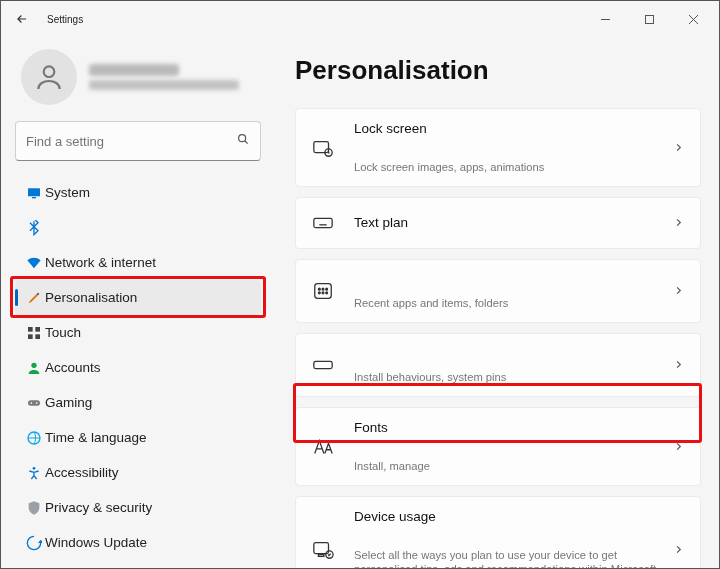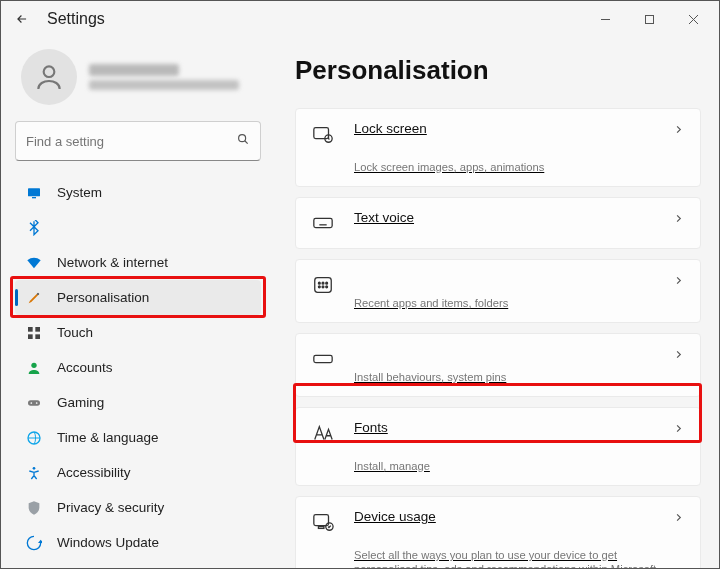--- a/index.html
+++ b/index.html
@@ -1,52 +1,52 @@
 <!DOCTYPE html>
 <html><head>
 <meta charset="utf-8">
 <style>
   * { box-sizing: border-box; margin: 0; padding: 0; font-family: "Segoe UI", -apple-system, sans-serif; }
   body { width: 720px; height: 569px; background: #f5f5f5; border: 1px solid #555; position: relative; overflow: hidden; }
 
   .titlebar { height: 36px; display: flex; align-items: center; padding: 0 4px 0 10px; }
   .back-arrow { width: 22px; height: 22px; display:flex; align-items:center; justify-content:center; color:#333; cursor:pointer; }
-  .titlebar-title { font-size: 16px; color:#222; margin-left: 14px; font-weight:400; }
+  .titlebar-title { font-size: 10px; color:#222; margin-left: 14px; font-weight:400; }
   .sys-controls { margin-left:auto; display:flex; }
   .sys-btn { width:44px; height:30px; display:flex; align-items:center; justify-content:center; color:#555; }
 
   .content { display:flex; height: calc(100% - 36px); }
 
   .sidebar { width: 270px; padding: 8px 10px 10px 14px; overflow:hidden; }
   .profile { display:flex; align-items:center; gap:12px; padding: 4px 4px 16px 6px; }
   .avatar { width:56px; height:56px; border-radius:50%; background:#e2e2e2; display:flex; align-items:center; justify-content:center; flex-shrink:0; }
   .avatar svg { stroke:#777; fill:none; }
   .profile-text { display:flex; flex-direction:column; gap:4px; }
   .blur-line { background:#b9b9b9; border-radius:3px; filter: blur(2px); }
   .blur-name { width:90px; height:12px; }
   .blur-email { width:150px; height:10px; background:#c2c2c2; }
 
   .search-box { display:flex; align-items:center; background:#fcfcfc; border:1px solid #cfcfcf; border-bottom:1.5px solid #888; border-radius:4px; height:40px; padding:0 10px; margin-bottom:14px; }
   .search-box input { flex:1; border:none; outline:none; background:transparent; font-size:13px; color:#555; }
   .search-box .mag { color:#555; }
 
   .nav { display:flex; flex-direction:column; gap:0; }
-  .nav-item { display:flex; align-items:center; gap:14px; height:35px; padding:0 8px 0 10px; font-size:13.5px; color:#222; border-radius:4px; cursor:pointer; position:relative; }
+  .nav-item { display:flex; align-items:center; gap:2px; height:35px; padding:0 8px 0 10px; font-size:13.5px; color:#222; border-radius:4px; cursor:pointer; position:relative; }
   .nav-item.selected { background:#eaeaea; }
   .nav-item.selected::before { content:""; position:absolute; left:0; top:9px; bottom:9px; width:3px; background:#0067c0; border-radius:3px; }
   .nav-icon { width:18px; height:18px; display:flex; align-items:center; justify-content:center; flex-shrink:0; }
   .nav-icon svg { width:16px; height:16px; }
 
   .highlight-nav { position:absolute; border:3px solid #e81010; border-radius:3px; left:9px; top:275px; width:256px; height:42px; pointer-events:none; }
 
   .main { flex:1; padding: 18px 18px 10px 24px; overflow:hidden; }
   .page-title { font-size:26px; font-weight:600; color:#111; margin-bottom:22px; }
 
   .cards { display:flex; flex-direction:column; gap:10px; }
-  .card { background:#fdfdfd; border:1px solid #eaeaea; border-radius:4px; padding:12px 16px 12px 14px; display:flex; cursor:pointer; position:relative;text-decoration:underline; }
+  .card { background:#fdfdfd; border:1px solid #eaeaea; border-radius:4px; padding:12px 16px 12px 14px; display:flex; align-items:center; cursor:pointer; position:relative; }
   .card-icon { width:26px; height:26px; display:flex; align-items:center; justify-content:center; margin-right:18px; color:#333; flex-shrink:0; }
   .card-icon svg { width:22px; height:22px; fill:none; stroke:#333; stroke-width:1.4; }
   .card-body { flex:1; min-width:0; }
   .card-title { font-size:13.5px; color:#111; font-weight:400; margin-bottom:1px; }
   .card-sub { font-size:11.2px; color:#767676; line-height:1.25;margin-top:24px; }
   .chevron { color:#555; margin-left:8px; }
 
   .highlight-fonts { position:absolute; border:3px solid #e81010; border-radius:3px; left:292px; top:382px; width:409px; height:60px; pointer-events:none; }
 </style>
 </head>
@@ -231,21 +231,21 @@
           <svg viewBox="0 0 24 24">
               <rect x="2" y="7" width="20" height="10" rx="2"></rect>
               <line x1="6" y1="11" x2="6" y2="11"></line>
               <line x1="10" y1="11" x2="10" y2="11"></line>
               <line x1="14" y1="11" x2="14" y2="11"></line>
               <line x1="18" y1="11" x2="18" y2="11"></line>
               <line x1="8" y1="14" x2="16" y2="14"></line>
             </svg>
         </div>
         <div class="card-body">
-          <div class="card-title">Text voice</div>
+          <div class="card-title">Text plan</div>
         </div>
         <span class="chevron"><svg width="11" height="11" viewBox="0 0 24 24" fill="none" stroke="currentColor" stroke-width="2.5">
               <path d="M9 5l7 7-7 7"></path>
             </svg></span>
       </div>
 
       <div class="card">
         <div class="card-icon">
           <svg viewBox="0 0 24 24">
               <rect x="3" y="4" width="18" height="16" rx="3"></rect>

